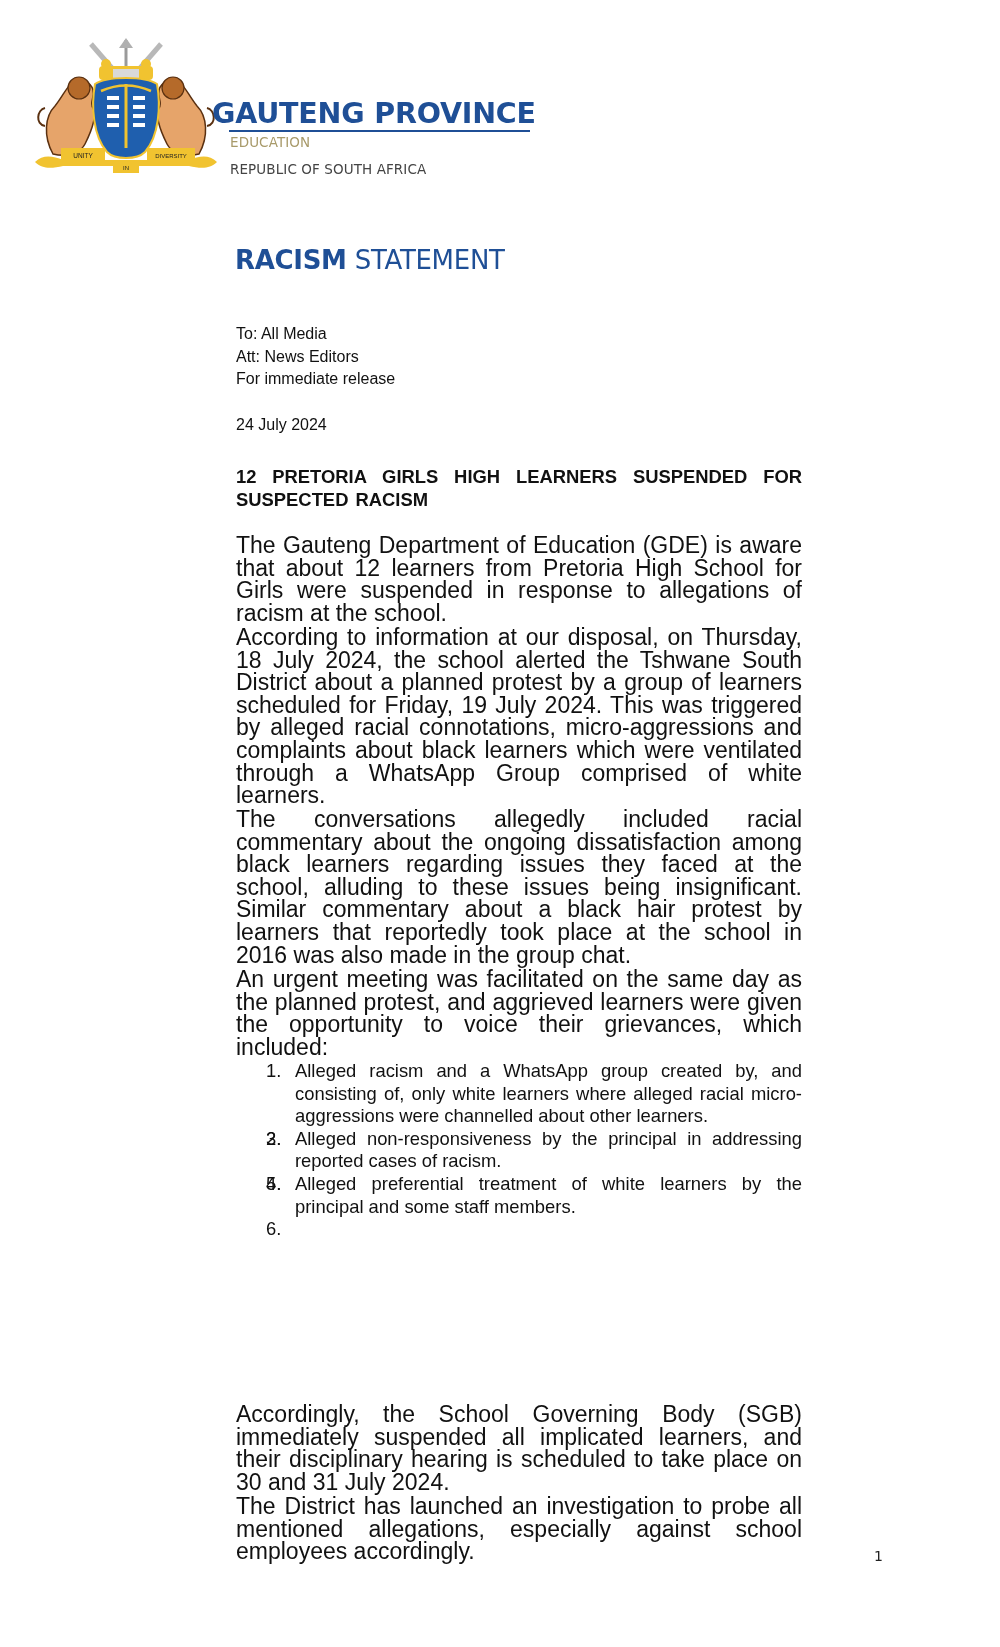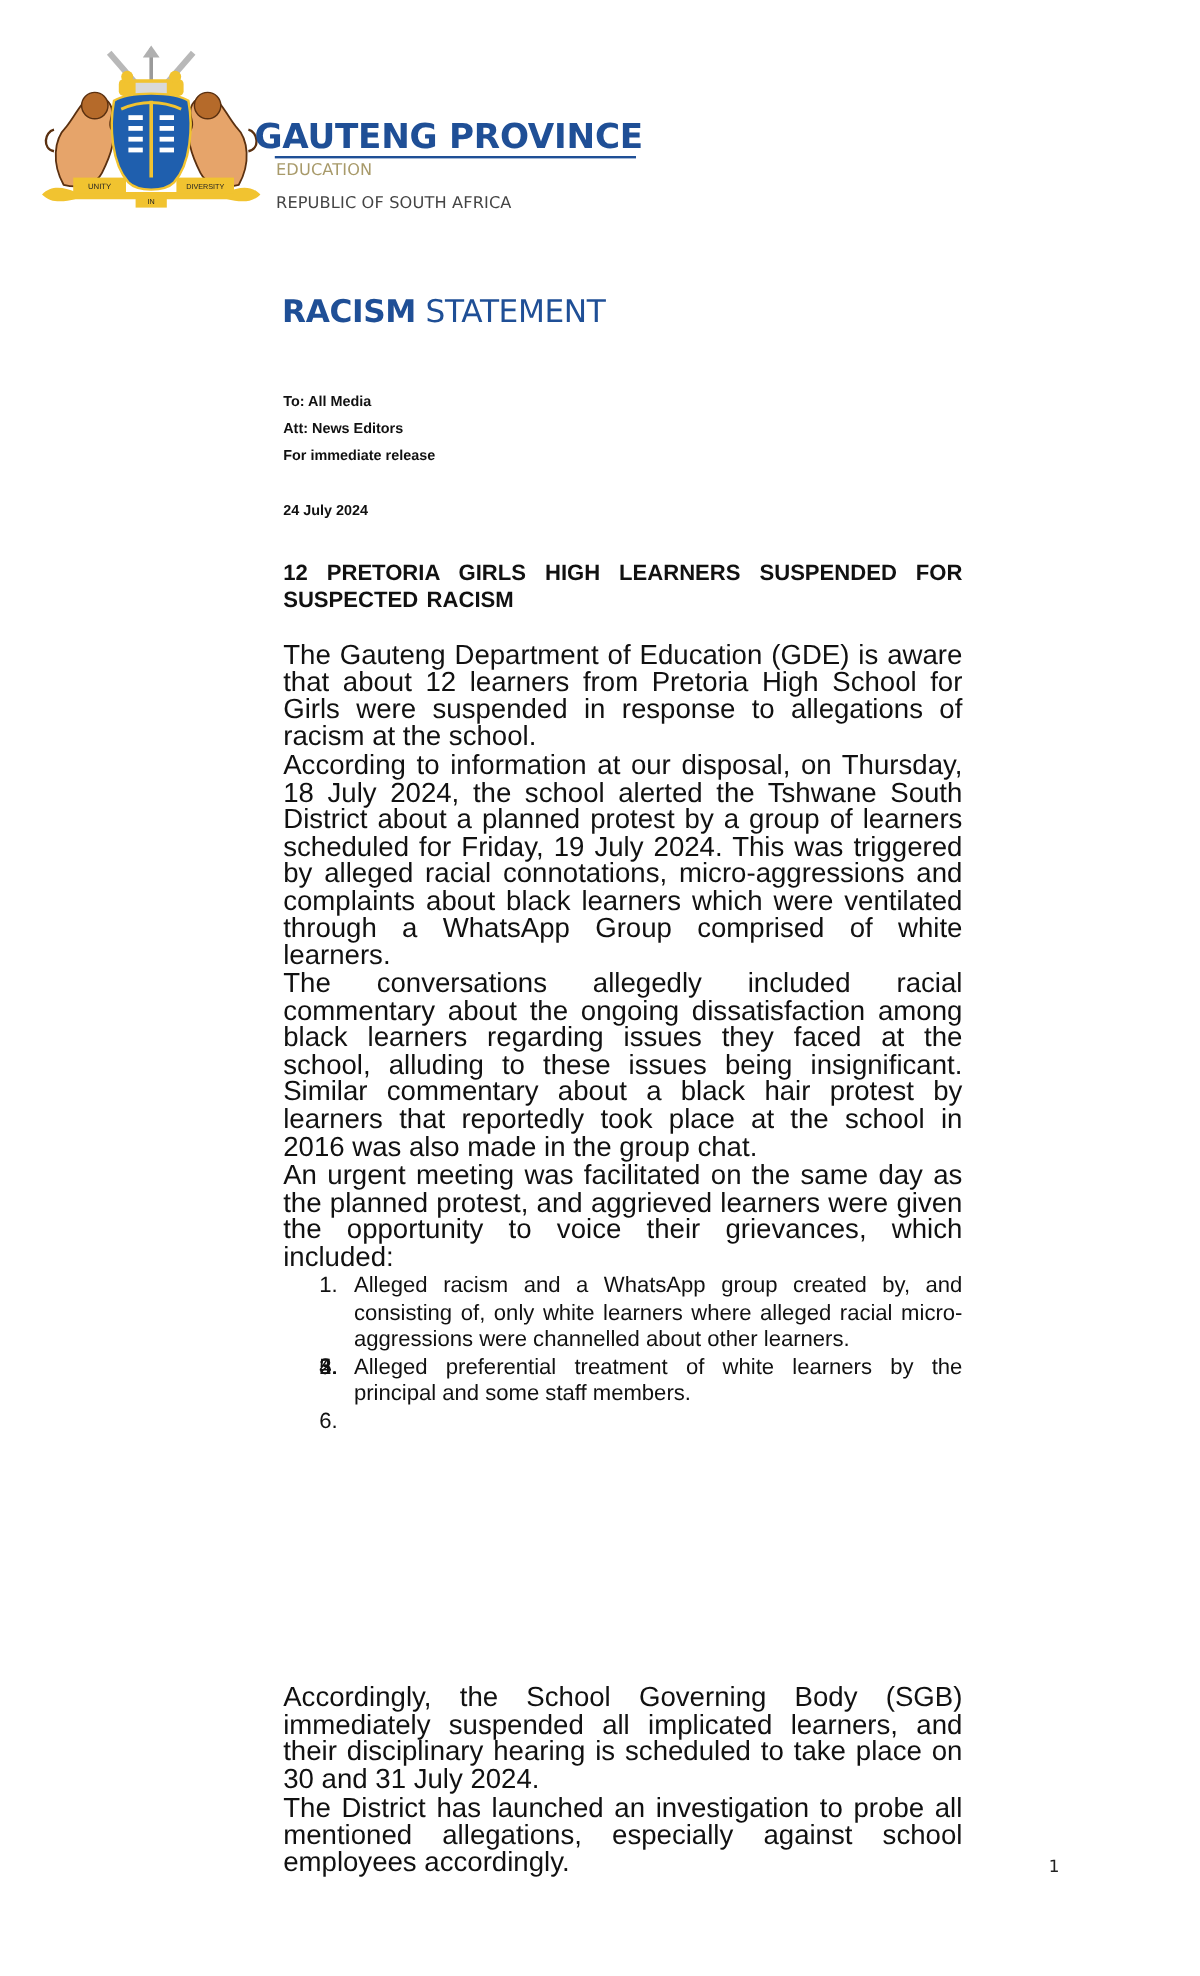--- a/index.html
+++ b/index.html
@@ -6,21 +6,21 @@
   body { width: 1000px; height: 1647px; position: relative; overflow: hidden; font-family: "Liberation Sans", sans-serif; color: #111; }
   .abs { position: absolute; }
   #crest { left: 33px; top: 36px; width: 186px; height: 140px; }
   .brand-title { left: 212px; top: 98px; font-family: "DejaVu Sans", sans-serif; font-weight: bold; font-size: 28.5px; color: #1f4f96; letter-spacing: -0.2px; line-height: 32px; white-space: nowrap; }
   .brand-rule { left: 229px; top: 130px; width: 301px; height: 2px; background: #1f4f96; }
   .brand-sub1 { left: 230px; top: 134px; font-family: "DejaVu Sans", sans-serif; font-size: 13.5px; color: #a89a6a; line-height: 16px; letter-spacing: 0.1px; }
   .brand-sub2 { left: 230px; top: 151px; font-family: "DejaVu Sans", sans-serif; font-size: 13.5px; color: #444; line-height: 16px; letter-spacing: 0.1px; white-space: nowrap; margin-top: 10px; }
   .media-statement { left: 235px; top: 245px; font-family: "DejaVu Sans", sans-serif; font-size: 26px; color: #1f4f96; line-height: 30px; white-space: nowrap; letter-spacing: -0.3px; }
   .media-statement b { font-weight: bold; }
   .body-text { left: 236px; width: 566px; font-size: 23px; line-height: 22.6px; text-align: justify; }
-  .hdr-line { left: 236px; font-size: 12px; line-height: 22.6px; font-weight: bold; white-space: nowrap; }
+  .hdr-line { left: 236px; font-size: 16px; line-height: 22.6px; font-weight: normal; white-space: nowrap; }
   .title { left: 236px; width: 566px; font-size: 18.4px; line-height: 22.6px; font-weight: bold; text-align: justify; text-align-last: left; word-spacing: 2px; }
   .para { text-align: justify; }
   .list { left: 236px; width: 566px; font-size: 18.4px; line-height: 22.6px; margin: 0; padding: 0; list-style: none; }
   .list li { position: relative; padding-left: 59px; text-align: justify; }
   .list .num { position: absolute; left: 30px; top: 0; }
   .page-num { left: 874px; top: 1548px; font-family: "DejaVu Sans", sans-serif; font-size: 14px; color: #222; }
 </style>
 </head>
 <body>
 
@@ -97,21 +97,21 @@
 <div class="abs title" style="top:466px">12 PRETORIA GIRLS HIGH LEARNERS SUSPENDED FOR SUSPECTED RACISM</div>
 
 <div class="abs body-text para" style="top:534px">The Gauteng Department of Education (GDE) is aware that about 12 learners from Pretoria High School for Girls were suspended in response to allegations of racism at the school.</div>
 <div class="abs body-text para" style="top:626px">According to information at our disposal, on Thursday, 18 July 2024, the school alerted the Tshwane South District about a planned protest by a group of learners scheduled for Friday, 19 July 2024. This was triggered by alleged racial connotations, micro-aggressions and complaints about black learners which were ventilated through a WhatsApp Group comprised of white learners.</div>
 <div class="abs body-text para" style="top:808px">The conversations allegedly included racial commentary about the ongoing dissatisfaction among black learners regarding issues they faced at the school, alluding to these issues being insignificant. Similar commentary about a black hair protest by learners that reportedly took place at the school in 2016 was also made in the group chat.</div>
 <div class="abs body-text para" style="top:968px">An urgent meeting was facilitated on the same day as the planned protest, and aggrieved learners were given the opportunity to voice their grievances, which included:</div>
 
 <ol class="abs list" style="top:1060px">
   <li><span class="num">1.</span><span>Alleged racism and a WhatsApp group created by, and consisting of, only white learners where alleged racial micro-aggressions were channelled about other learners.</span></li>
   <li><span class="num">2.</span></li>
-  <li><span class="num">3.</span></li>
+  <li><span class="num">3.</span><span>Alleged non-responsiveness by the principal in addressing reported cases of racism.</span></li>
   <li><span class="num">4.</span></li>
   <li><span class="num">5.</span><span>Alleged preferential treatment of white learners by the principal and some staff members.</span></li>
   <li><span class="num">6.</span></li>
 </ol>
 
 <div class="abs body-text para" style="top:1403px">Accordingly, the School Governing Body (SGB) immediately suspended all implicated learners, and their disciplinary hearing is scheduled to take place on 30 and 31 July 2024.</div>
 <div class="abs body-text para" style="top:1495px">The District has launched an investigation to probe all mentioned allegations, especially against school employees accordingly.</div>
 
 <div class="abs page-num">1</div>
 

